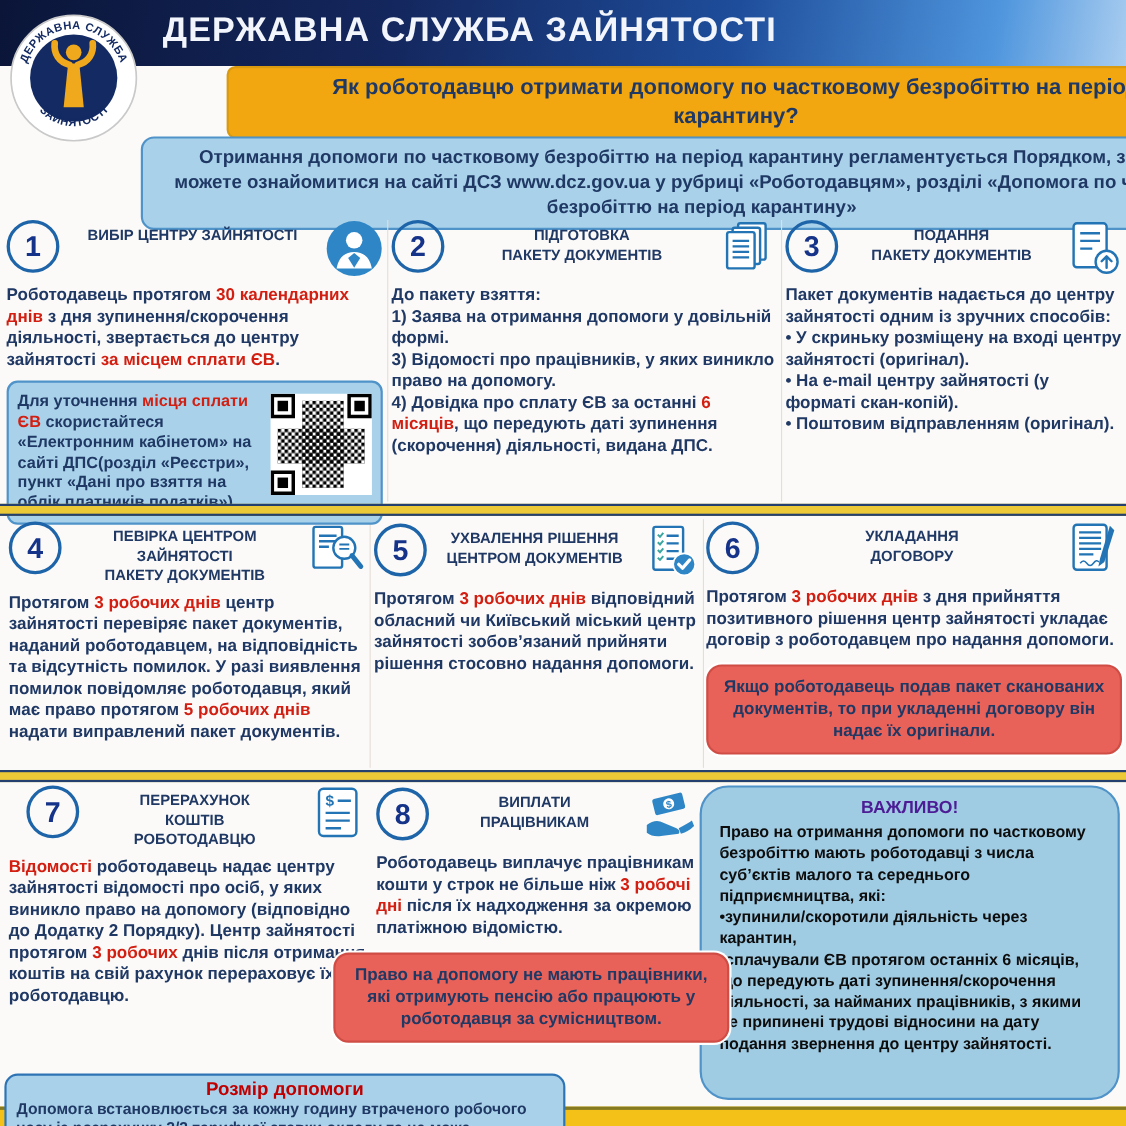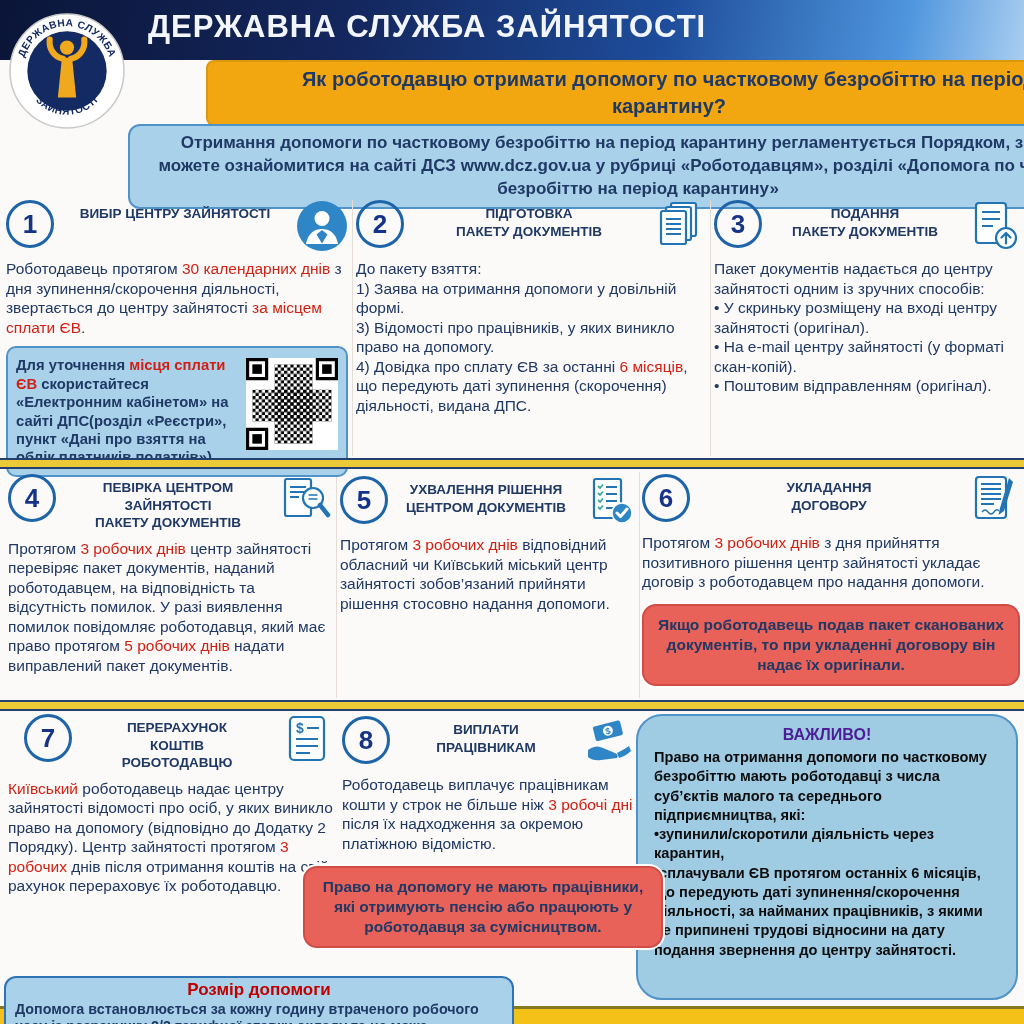--- a/index.html
+++ b/index.html
@@ -32,21 +32,21 @@
   .intro-box{position:absolute;left:128px;top:124px;width:1020px;min-height:70px;box-sizing:border-box;
     background:var(--lblue);border:2px solid var(--lblue-border);border-radius:12px;
     color:var(--navy);font-weight:bold;font-size:17px;line-height:1.35;text-align:center;padding:6px 26px;}
 
   .step{position:absolute;}
   .step-head{display:flex;align-items:flex-start;gap:6px;}
   .num{width:42px;height:42px;border-radius:50%;border:3px solid var(--ring);color:var(--numblue);
     font-size:26px;font-weight:bold;display:flex;align-items:center;justify-content:center;flex:none;background:transparent;}
   .step-title{flex:1;text-align:center;color:var(--navy);font-weight:bold;font-size:13.5px;line-height:1.3;padding-top:5px;}
   .icon{flex:none;width:52px;height:52px;}
-  .body{color:var(--navy);font-weight:normal;font-size:15.5px;line-height:1.26;margin-top:7px;}
+  .body{color:var(--navy);font-weight:bold;font-size:15.5px;line-height:1.26;margin-top:7px;}
   .body p{margin:0;}
   .seg-red{color:var(--red);}
 
   .note-box{margin-top:9px;background:var(--lblue);border:2px solid var(--lblue-border);border-radius:10px;
     padding:8px 8px;color:var(--navy);font-weight:bold;font-size:14.8px;line-height:1.25;min-height:100px;}
   .qr{float:right;width:92px;height:92px;margin:2px 0 4px 6px;background:#fff;}
 
   .divider{position:absolute;left:0;width:1024px;height:11px;box-sizing:border-box;
     background:var(--divyellow);border-top:2px solid #23406e;border-bottom:2px solid #23406e;}
 
@@ -258,21 +258,21 @@
         <div>ПЕРЕРАХУНОК</div>
           <div>КОШТІВ</div>
           <div>РОБОТОДАВЦЮ</div>
       </div>
       <svg class="icon" viewBox="0 0 52 52" fill="none" stroke="var(--iconblue)" stroke-width="2.2">
         <rect x="8" y="3" width="34" height="43" rx="4" fill="#fff"></rect>
         <text x="14" y="19" font-size="14" font-weight="bold" fill="var(--iconblue)" stroke="none">$</text>
         <path d="M25 14h12 M14 25h22 M14 32h22 M14 39h14"></path>
       </svg>
     </div>
-    <div class="body"><span class="seg-red">Київський</span><span> роботодавець надає центру зайнятості відомості про осіб, у яких виникло право на допомогу (відповідно до Додатку 2 Порядку). Центр зайнятості протягом </span><span class="seg-red">3 робочих</span><span> днів після отримання коштів на свій рахунок перераховує їх роботодавцю.</span></div>
+    <div class="body"><span class="seg-red">Відомості</span><span> роботодавець надає центру зайнятості відомості про осіб, у яких виникло право на допомогу (відповідно до Додатку 2 Порядку). Центр зайнятості протягом </span><span class="seg-red">3 робочих</span><span> днів після отримання коштів на свій рахунок перераховує їх роботодавцю.</span></div>
   </div>
 
   <div class="step" style="left:342px;top:716px;width:292px;">
     <div class="step-head">
       <div class="num">8</div>
       <div class="step-title">
         <div>ВИПЛАТИ</div>
           <div>ПРАЦІВНИКАМ</div>
       </div>
       <svg class="icon" viewBox="0 0 52 52">

